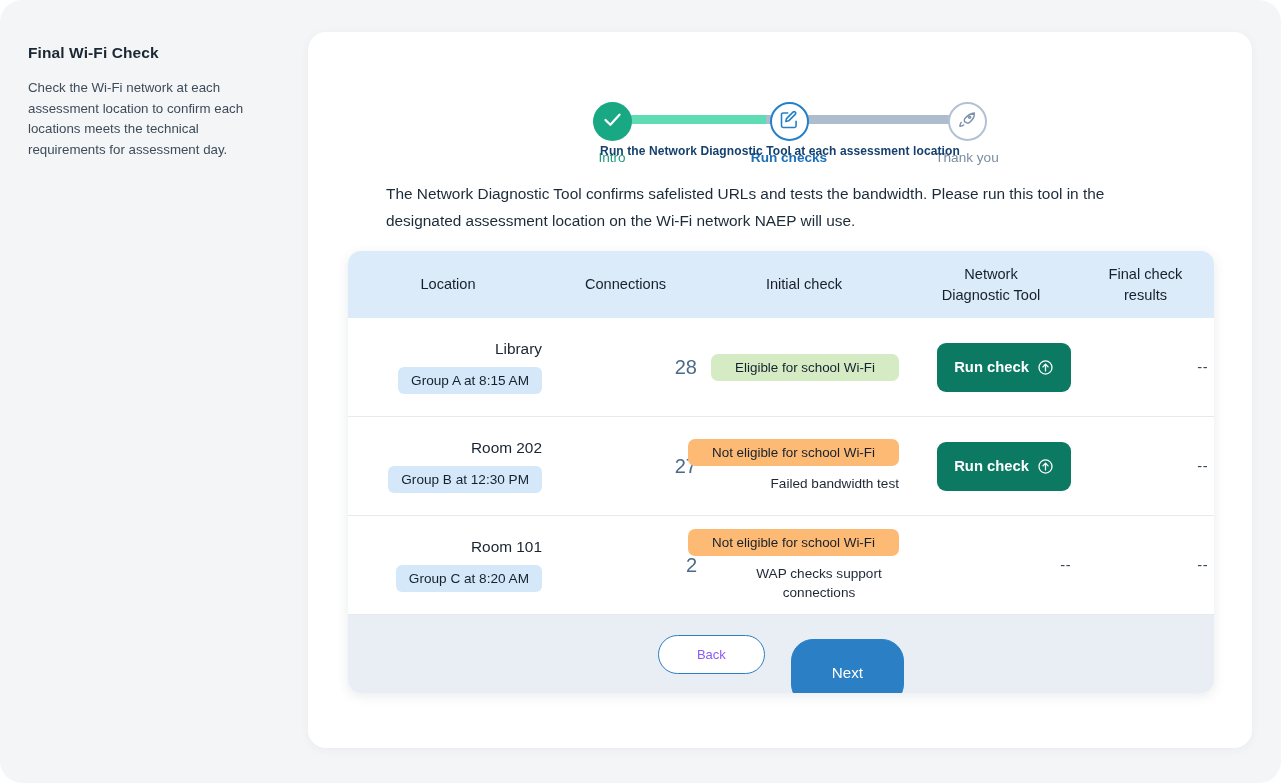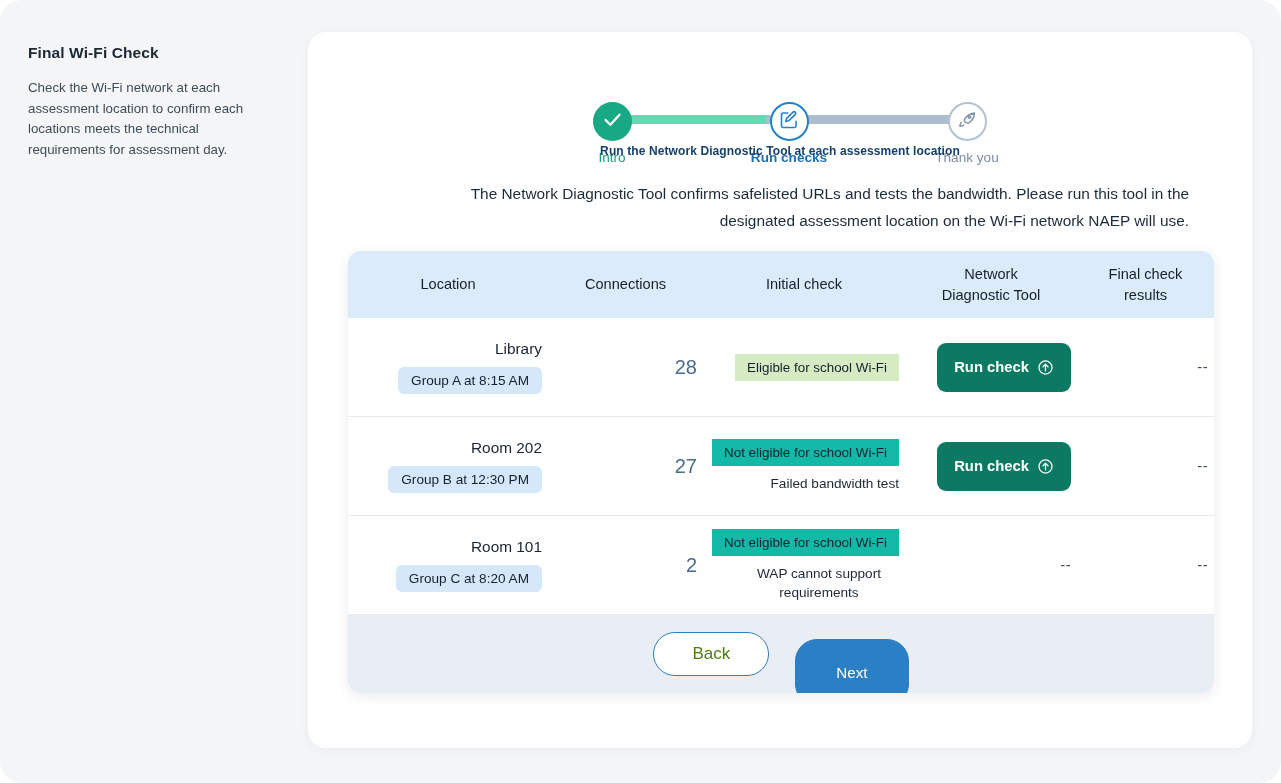--- a/index.html
+++ b/index.html
@@ -136,24 +136,24 @@
     left: 0; right: 0;
     top: 112px;
     text-align: center;
     font-size: 12px;
     font-weight: bold;
     color: #15406e;
     letter-spacing: .1px;
   }
   .main-desc {
     position: absolute;
-    left: 91px;
+    left: 78px;
     width: 790px;
     top: 148px;
-    text-align: right;
+    text-align: left;
     font-size: 15.4px;
     line-height: 27px;
     color: #1c2b3a;
   }
 
   
   .panel {
     position: absolute;
     left: 40px;
     top: 219px;
@@ -212,27 +212,27 @@
     border-radius: 6px;
     white-space: nowrap;
   }
   .conn-num {
     font-size: 20px;
     color: #4a6b8a;
   }
   .pill {
     display: inline-block;
     font-size: 13.4px;
-    padding: 6px 12px;
-    border-radius: 0;
+    padding: 6px 24px;
+    border-radius: 7px;
     white-space: nowrap;
     color: #16212e;
   }
   .pill.ok { background: #d4ebc4; }
-  .pill.warn { background: #14b8a6; }
+  .pill.warn { background: #fdba74; }
   .sub-note {
     font-size: 13.6px;
     color: #1d2835;
     line-height: 19px;
     margin-top: 8px;
     max-width: 160px;
   }
   .dash {
     font-size: 14.6px;
     color: #3b4a5a;
@@ -259,22 +259,22 @@
     background: #e9eef5;
     height: 78px;
     display: flex;
     align-items: center;
     justify-content: center;
     gap: 26px;
   }
   .btn-back {
     background: #ffffff;
     border: 1.6px solid #2b7fc4;
-    color: #4d7c0f;
-    font-size: 17px;
+    color: #8b5cf6;
+    font-size: 13px;
     border-radius: 22px;
     padding: 11px 38px;
     cursor: pointer;
     font-family: "Liberation Sans", sans-serif;
   }
   .btn-next {
     background: #2b7fc4;
     border: 1.6px solid #2b7fc4;
     color: #ffffff;
     font-size: 15.2px;
@@ -419,21 +419,21 @@
       <div class="trow">
         <div class="td col1">
           <div class="loc-name">Room 101</div>
           <div class="group-badge">Group C at 8:20 AM</div>
         </div>
         <div class="td col2">
           <span class="conn-num">2</span>
         </div>
         <div class="td col3">
           <span class="pill warn">Not eligible for school Wi-Fi</span>
-          <span class="sub-note">WAP cannot support requirements</span>
+          <span class="sub-note">WAP checks support connections</span>
         </div>
         <div class="td col4">
           <span class="dash">--</span>
         </div>
         <div class="td col5">
           <span class="dash">--</span>
         </div>
       </div>
 
       <div class="panel-footer">

